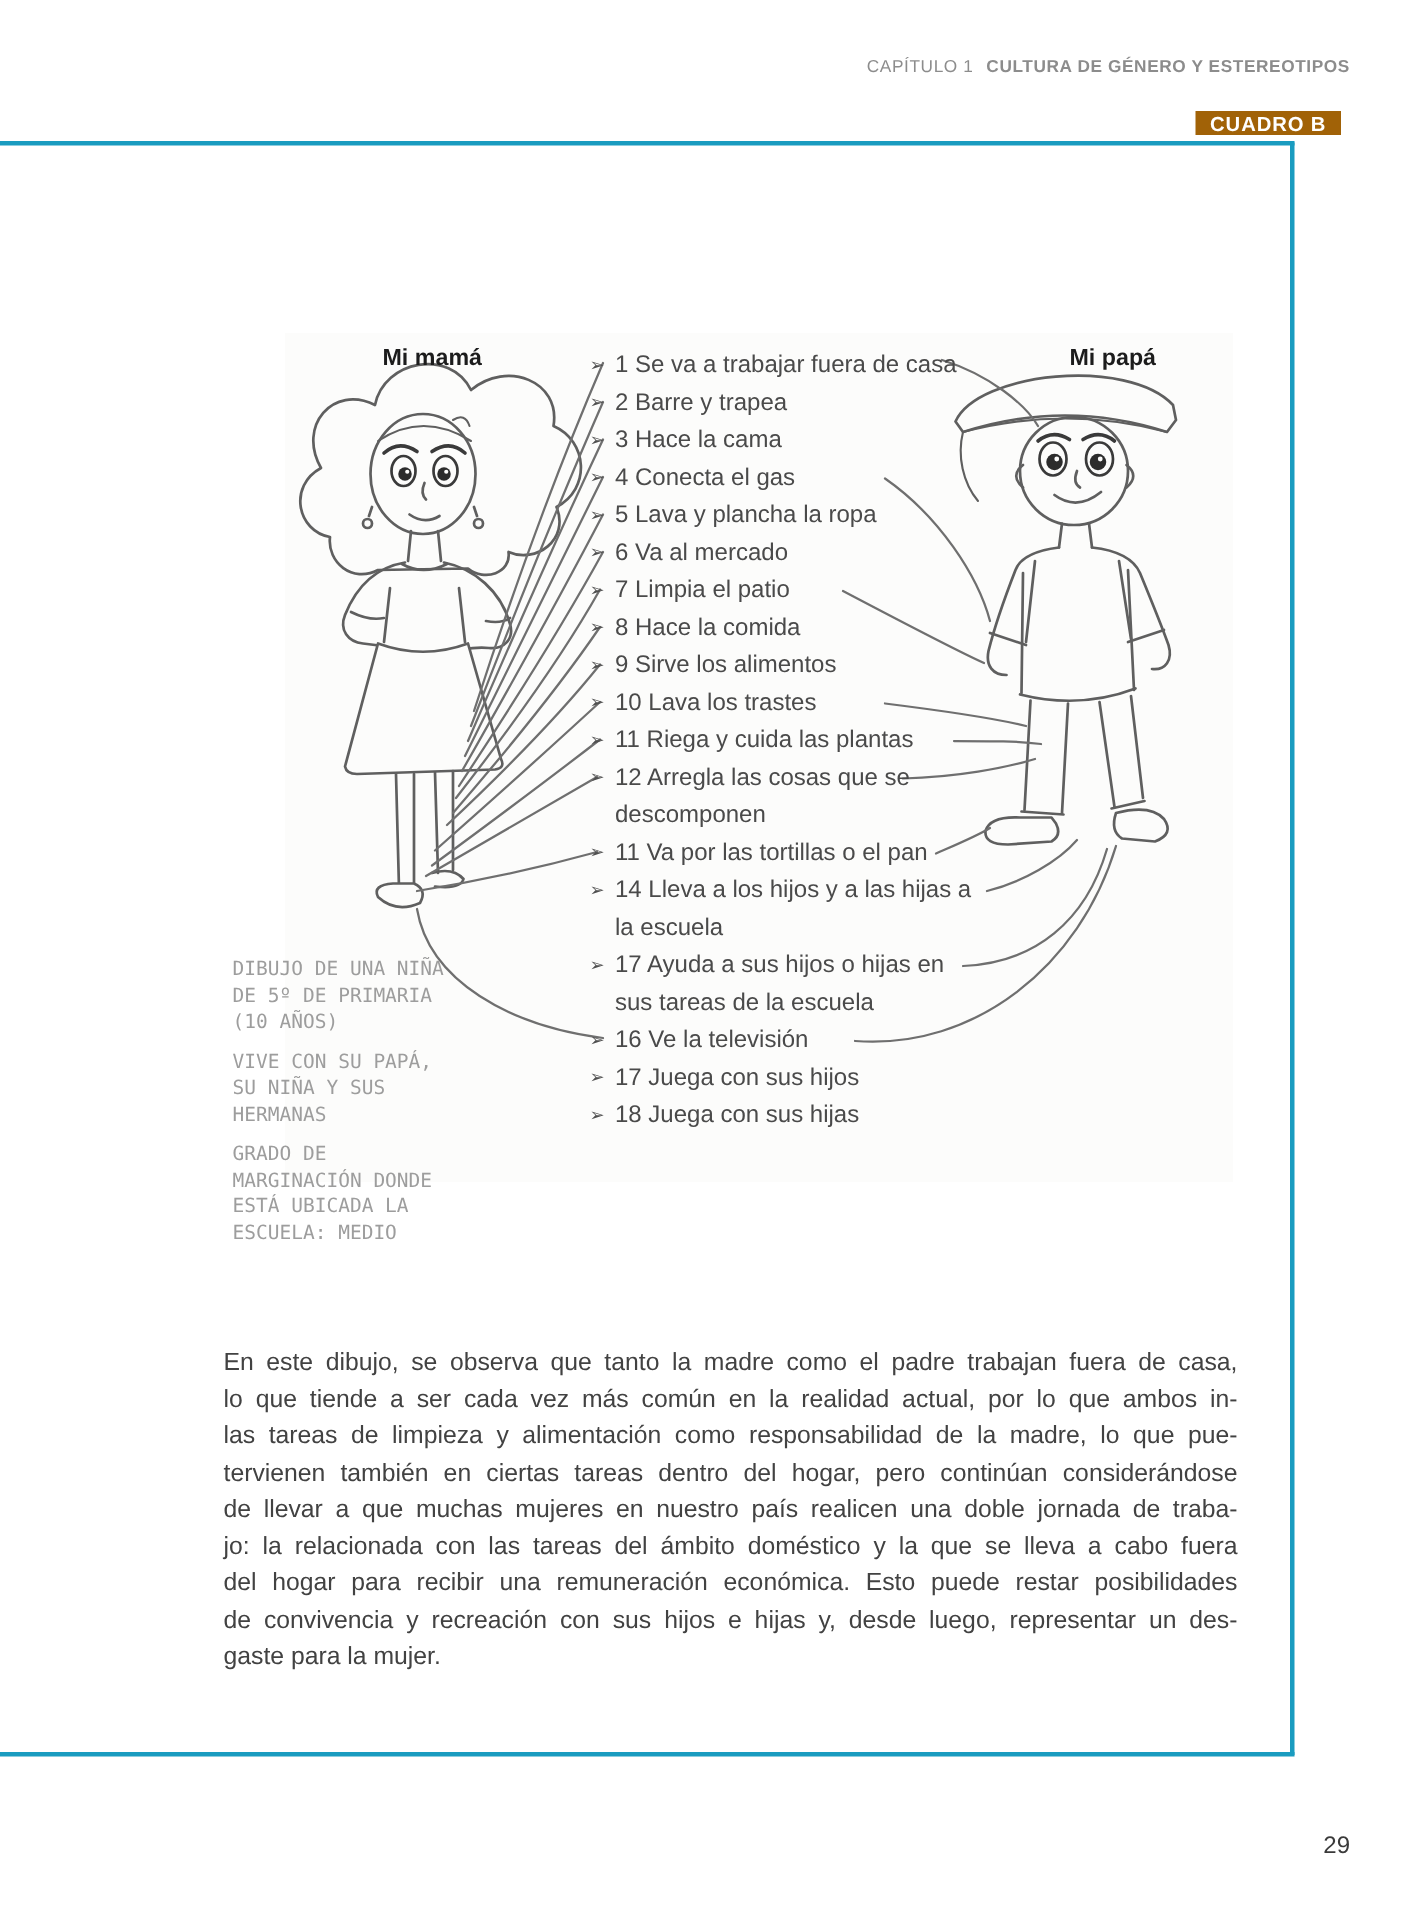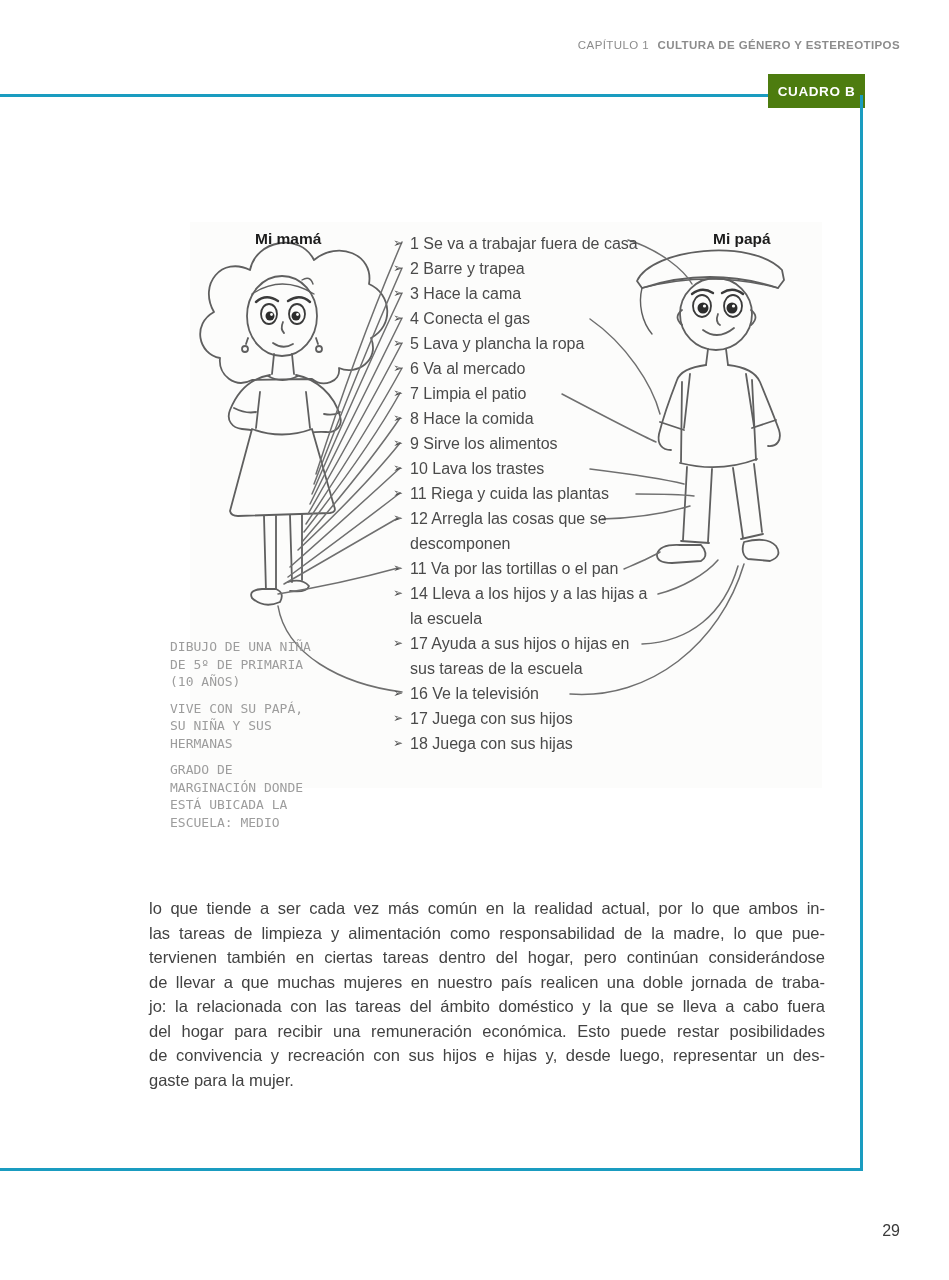--- a/index.html
+++ b/index.html
@@ -12,21 +12,21 @@
     position:absolute;top:39px;right:87px;font-size:11.5px;letter-spacing:.4px;
     color:#8c8c8c;white-space:nowrap;
   }
   .running-head .chap{font-weight:400;}
   .running-head .ttl{font-weight:700;margin-left:5px;}
   
   .rule-top{position:absolute;left:0;top:94px;width:863px;height:2.5px;background:#1a9cc0;}
   .rule-right{position:absolute;left:860px;top:95px;width:2.5px;height:1075px;background:#1a9cc0;}
   .rule-bottom{position:absolute;left:0;top:1168px;width:862.5px;height:2.5px;background:#1a9cc0;}
   .badge{
-    position:absolute;left:768px;top:74px;width:97px;height:34px;background:#4d7c0f;
+    position:absolute;left:797px;top:74px;width:97px;height:16px;background:#a16207;
     color:#ffffff;font-weight:700;font-size:13.5px;letter-spacing:.6px;
     display:flex;align-items:center;justify-content:center;
   }
   
   .drawing{position:absolute;left:190px;top:222px;width:632px;height:566px;background:#fcfcfb;}
   .drawing svg{position:absolute;left:0;top:0;}
   .fig-label{
     position:absolute;font-weight:700;font-size:15.5px;color:#1c1c1c;white-space:nowrap;
   }
   .fig-label.mom{left:65px;top:8px;}
@@ -34,21 +34,21 @@
   .task-list{position:absolute;left:203px;top:9px;width:266px;}
   .task{
     display:flex;align-items:flex-start;color:#4a4a4a;font-size:16px;line-height:25px;
   }
   .task .bullet{
     flex:0 0 17px;font-size:12px;line-height:25px;color:#4f4f4f;
   }
   .task .txt{white-space:pre-line;}
   
   .caption{position:absolute;left:155px;top:638px;width:150px;
-    font-family:"DejaVu Sans Mono",monospace;font-size:13px;line-height:17.5px;color:#9d9d9d;margin-left:15px;}
+    font-family:"DejaVu Sans Mono",monospace;font-size:13px;line-height:17.5px;color:#9d9d9d;}
   .caption .block{margin:0 0 9px 0;}
   
   .bodytext{position:absolute;left:149px;top:896px;width:676px;
     color:#424242;font-size:16.5px;line-height:24.5px;}
   .bodytext .ln{text-align:justify;text-align-last:justify;}
   .bodytext .ln:last-child{text-align-last:left;}
   
   .pageno{position:absolute;right:87px;top:1222px;font-size:16px;color:#3a3a3a;}
 </style>
 </head>
@@ -278,20 +278,21 @@
       </div>
   </div>
 
   <div class="caption">
       <p class="block">DIBUJO DE UNA NIÑA DE 5º DE PRIMARIA (10 AÑOS)</p>
       <p class="block">VIVE CON SU PAPÁ, SU NIÑA Y SUS HERMANAS</p>
       <p class="block">GRADO DE MARGINACIÓN DONDE ESTÁ UBICADA LA ESCUELA: MEDIO</p>
     </div>
 
   <div class="bodytext">
+      <div class="ln">En este dibujo, se observa que tanto la madre como el padre trabajan fuera de casa,</div>
       <div class="ln">lo que tiende a ser cada vez más común en la realidad actual, por lo que ambos in-</div>
       <div class="ln">las tareas de limpieza y alimentación como responsabilidad de la madre, lo que pue-</div>
       <div class="ln">tervienen también en ciertas tareas dentro del hogar, pero continúan considerándose</div>
       <div class="ln">de llevar a que muchas mujeres en nuestro país realicen una doble jornada de traba-</div>
       <div class="ln">jo: la relacionada con las tareas del ámbito doméstico y la que se lleva a cabo fuera</div>
       <div class="ln">del hogar para recibir una remuneración económica. Esto puede restar posibilidades</div>
       <div class="ln">de convivencia y recreación con sus hijos e hijas y, desde luego, representar un des-</div>
       <div class="ln">gaste para la mujer.</div>
     </div>
 

